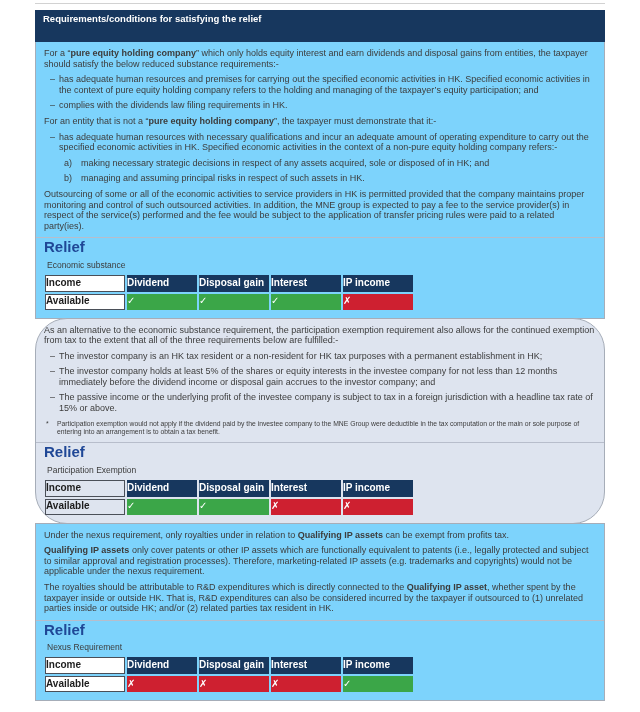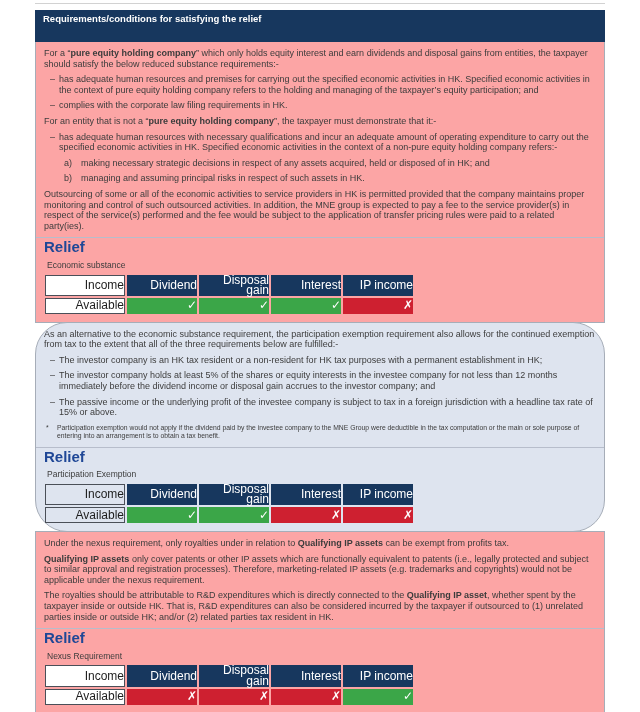--- a/index.html
+++ b/index.html
@@ -19,21 +19,21 @@
     font-size:9.5px;font-weight:bold;
     padding:4px 8px 18px 8px;line-height:10px;
     box-sizing:border-box;
   }
 
   
   .section{
     box-sizing:border-box;width:570px;
     border:1px solid #a6adb8;border-top:none;
     padding:1px 8px 6px 8px;
-    background:#fca5a5;
+    background:#7dd3fc;
     font-size:9px;line-height:10.6px;
   }
   .section + .section{border-top:1px solid #a6adb8;margin-top:-1px;}
   .section.alt{background:#dee4ef;border-radius:32px;}
 
   
   .blk{margin:5px 0;}
   .blk strong{font-weight:bold;}
   .blk.dash{display:flex;margin-left:6px;}
   .blk.dash .marker{flex:0 0 9px;}
@@ -42,21 +42,21 @@
   .blk.note{display:flex;font-size:6.8px;line-height:8.4px;margin:6px 0 3px 0;}
   .blk.note .marker{flex:0 0 11px;padding-left:2px;}
 
   
   .relief-divider{border:none;border-top:1px solid #b7bdcb;margin:6px -8px 4px -8px;}
   .relief-label{color:#1f4796;font-weight:bold;font-size:15px;margin:1px 0 7px 0;}
   .table-name{font-size:8.5px;margin:0 0 2px 3px;}
 
   table.relief{border-collapse:separate;border-spacing:2px;margin-left:-1px;}
   table.relief td{
-    font-size:12px;font-weight:normal;text-align:right;
+    font-size:10px;font-weight:bold;text-align:left;
     padding:0;height:14px;vertical-align:middle;
   }
   table.relief tr.hdr td{height:15px;}
   td.rowhead{
     width:78px;background:#ffffff;border:1px solid #4a4f58;
     text-align:left;padding:0 4px;color:#1d1d1d;
   }
   .section.alt td.rowhead{background:#dee4ef;}
   td.colhead{width:70px;background:#17375E;color:#ffffff;}
   td.mark-check{width:70px;background:#3BA648;color:#ffffff;font-size:9px;}
@@ -75,30 +75,30 @@
 
     <div class="section">
       <div class="blocks">
           <div class="blk para"><span class="txt"><span>For a “</span><strong>pure equity holding company</strong><span>” which only holds equity interest and earn dividends and disposal gains from entities, the taxpayer should satisfy the below reduced substance requirements:-</span></span></div>
           <div class="blk dash">
             <span class="marker">–</span>
             <span class="txt"><span>has adequate human resources and premises for carrying out the specified economic activities in HK.  Specified economic activities in the context of pure equity holding company refers to the holding and managing of the taxpayer’s equity participation; and</span></span>
           </div>
           <div class="blk dash">
             <span class="marker">–</span>
-            <span class="txt"><span>complies with the corporate law filing requirements in HK.</span></span>
+            <span class="txt"><span>complies with the dividends law filing requirements in HK.</span></span>
           </div>
           <div class="blk para"><span class="txt"><span>For an entity that is not a “</span><strong>pure equity holding company</strong><span>”, the taxpayer must demonstrate that it:-</span></span></div>
           <div class="blk dash">
             <span class="marker">–</span>
             <span class="txt"><span>has adequate human resources with necessary qualifications and incur an adequate amount of operating expenditure to carry out the specified economic activities in HK. Specified economic activities in the context of a non-pure equity holding company refers:-</span></span>
           </div>
           <div class="blk alpha">
             <span class="marker">a)</span>
-            <span class="txt"><span>making necessary strategic decisions in respect of any assets acquired, held or disposed of in HK; and</span></span>
+            <span class="txt"><span>making necessary strategic decisions in respect of any assets acquired, sole or disposed of in HK; and</span></span>
           </div>
           <div class="blk alpha">
             <span class="marker">b)</span>
             <span class="txt"><span>managing and assuming principal risks in respect of such assets in HK.</span></span>
           </div>
           <div class="blk para"><span class="txt"><span>Outsourcing of some or all of the economic activities to service providers in HK is permitted provided that the company maintains proper monitoring and control of such outsourced activities. In addition, the MNE group is expected to pay a fee to the service provider(s) in respect of the service(s) performed and the fee would be subject to the application of transfer pricing rules were paid to a related party(ies).</span></span></div>
         </div>
       <hr class="relief-divider">
       <div class="relief-label">Relief</div>
       <div class="table-name">Economic substance</div>

